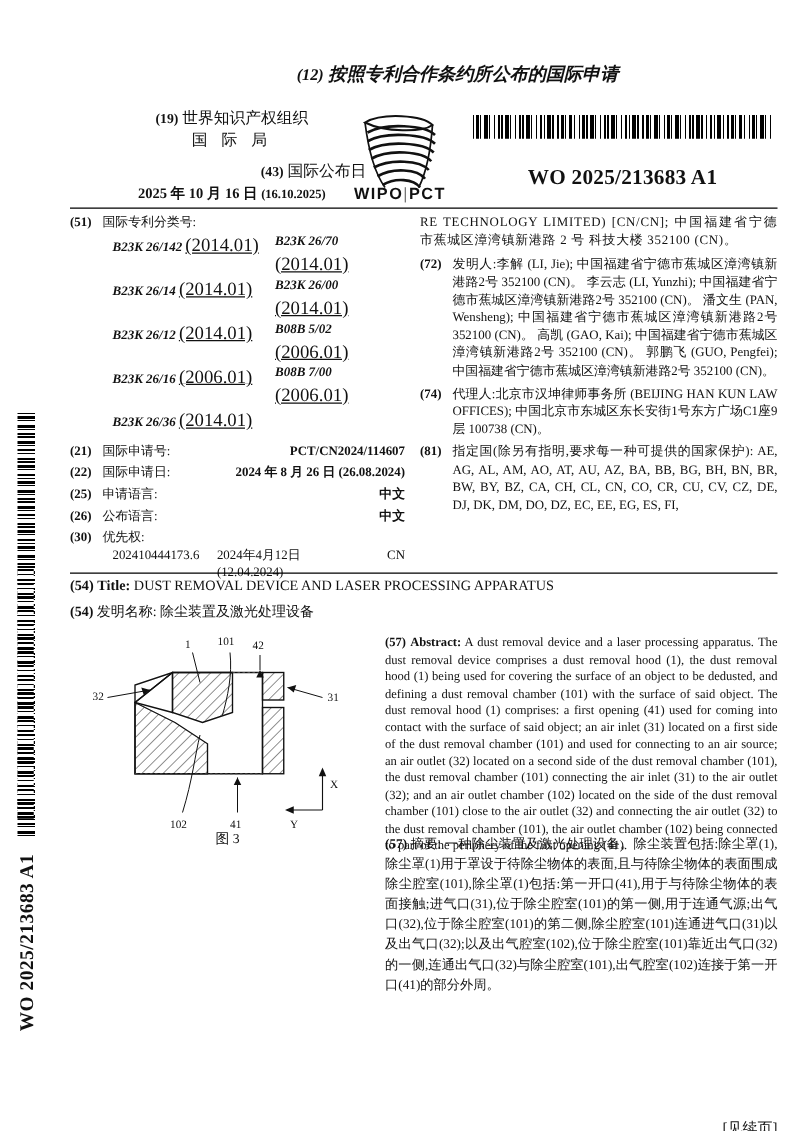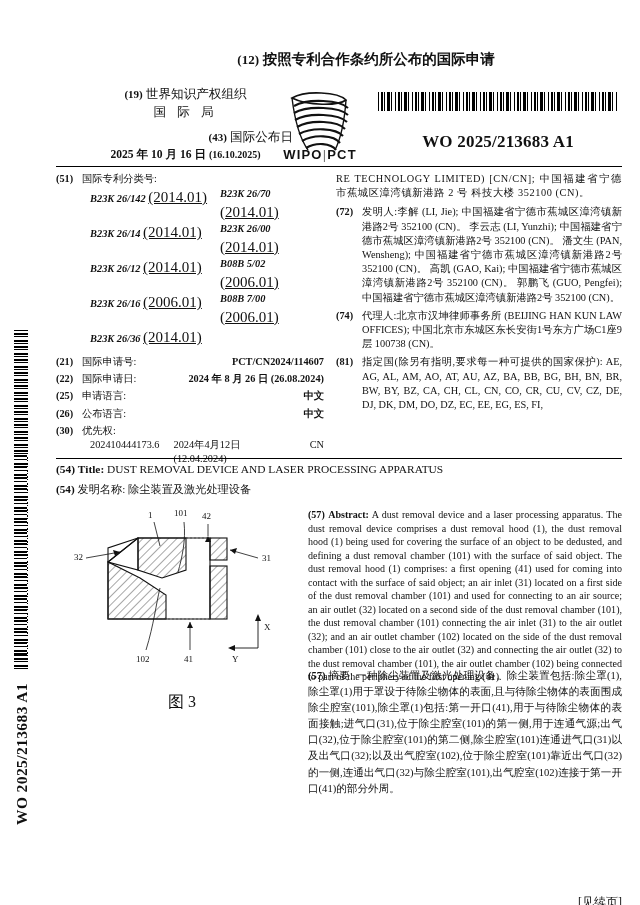--- a/index.html
+++ b/index.html
@@ -66,20 +66,21 @@
 
   
   .hdr-title {
     position: absolute;
     left: 0; top: 50px;
     width: 640px;
     text-align: center;
     font-size: 14.5px;
     font-weight: bold;
     padding-left: 92px;
+    font-style: italic;
   }
   .hdr-title .num { font-size: 13px; }
 
   .wipo-left {
     position: absolute;
     left: 78px; top: 86px;
     width: 215px;
     text-align: center;
     line-height: 1.42;
   }
@@ -217,24 +218,24 @@
   .title-cn .code { font-weight: bold; }
 
   
   .figure-box {
     position: absolute;
     left: 62px; top: 500px;
     width: 240px; height: 200px;
   }
   .fig-caption {
     position: absolute;
-    left: 62px; top: 692px;
+    left: 62px; top: 663px;
     width: 240px;
     text-align: center;
-    font-size: 16px;
+    font-size: 11px;
   }
 
   
   .abs-en {
     position: absolute;
     left: 308px; top: 508px;
     width: 314px;
     font-size: 10.05px;
     line-height: 1.345;
     text-align: justify;

